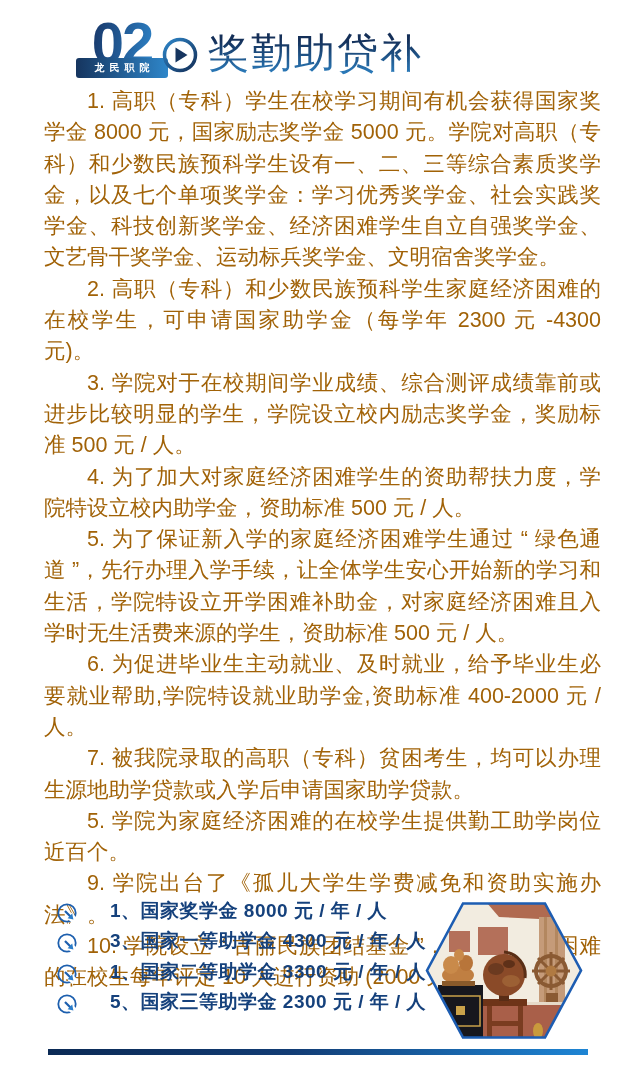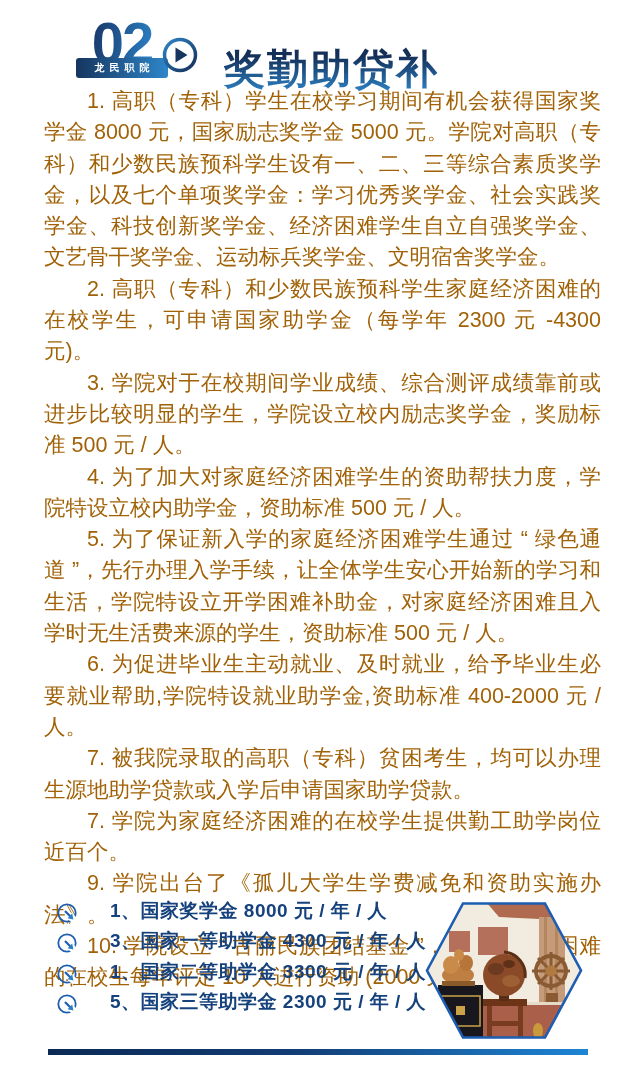--- a/index.html
+++ b/index.html
@@ -9,21 +9,21 @@
   
   .header{position:absolute;left:8px;top:0;width:512px;height:90px;}
   .logo{position:absolute;left:68px;top:14px;width:92px;text-align:center;}
   .logo-num{font-size:58px;line-height:58px;font-weight:bold;letter-spacing:-2px;
             background:linear-gradient(100deg,#173465 15%,#2f8ad1 90%);
             -webkit-background-clip:text;background-clip:text;color:transparent;}
   .logo-ribbon{position:relative;margin-top:-14px;padding:3px 12px;border-radius:3px;
                background:linear-gradient(90deg,#16355f,#2e86c9);
                color:#ffffff;font-size:10px;font-weight:bold;letter-spacing:5px;text-indent:5px;}
   .play{position:absolute;left:153px;top:36px;width:38px;height:38px;}
-  .title{position:absolute;left:200px;top:26px;margin:16px;font-size:41px;font-weight:bold;letter-spacing:2px;
+  .title{position:absolute;left:200px;top:26px;margin:0;font-size:41px;font-weight:normal;letter-spacing:2px;
          background:linear-gradient(180deg,#142f58 25%,#2e86c9 95%);
          -webkit-background-clip:text;background-clip:text;color:transparent;}
 
   
   .content{position:absolute;left:44px;top:86px;width:557px;color:#a16207;
            font-size:21.5px;line-height:31.3px;text-align:justify;}
   .content p{margin:0;text-indent:2em;}
 
   
   .summary-list{position:absolute;left:56px;top:893px;width:370px;margin:0;padding:0;list-style:none;}
@@ -64,21 +64,21 @@
   </div>
 
   <main class="content">
     <p>1. 高职（专科）学生在校学习期间有机会获得国家奖学金 8000 元，国家励志奖学金 5000 元。学院对高职（专科）和少数民族预科学生设有一、二、三等综合素质奖学金，以及七个单项奖学金：学习优秀奖学金、社会实践奖学金、科技创新奖学金、经济困难学生自立自强奖学金、文艺骨干奖学金、运动标兵奖学金、文明宿舍奖学金。</p>
     <p>2. 高职（专科）和少数民族预科学生家庭经济困难的在校学生，可申请国家助学金（每学年 2300 元 -4300 元)。</p>
     <p>3. 学院对于在校期间学业成绩、综合测评成绩靠前或进步比较明显的学生，学院设立校内励志奖学金，奖励标准 500 元 / 人。</p>
     <p>4. 为了加大对家庭经济困难学生的资助帮扶力度，学院特设立校内助学金，资助标准 500 元 / 人。</p>
     <p>5. 为了保证新入学的家庭经济困难学生通过 “ 绿色通道 ”，先行办理入学手续，让全体学生安心开始新的学习和生活，学院特设立开学困难补助金，对家庭经济困难且入学时无生活费来源的学生，资助标准 500 元 / 人。</p>
     <p>6. 为促进毕业生主动就业、及时就业，给予毕业生必要就业帮助,学院特设就业助学金,资助标准 400-2000 元 / 人。</p>
     <p>7. 被我院录取的高职（专科）贫困考生，均可以办理生源地助学贷款或入学后申请国家助学贷款。</p>
-    <p>7. 学院为家庭经济困难的在校学生提供勤工助学岗位近百个。</p>
+    <p>5. 学院为家庭经济困难的在校学生提供勤工助学岗位近百个。</p>
     <p>9. 学院出台了《孤儿大学生学费减免和资助实施办法》。</p>
     <p>10. 学院设立 “ 古丽民族团结基金 ”，对家庭经济困难的在校生每年评定 10 人进行资助 (2000 元 / 人 )。</p>
   </main>
 
   <ul class="summary-list">
     <li>
       <span class="s-icon">
         <svg viewBox="0 0 22 22" width="22" height="22">
           <circle cx="11" cy="11" r="8.7" fill="none" stroke="#1d5fae" stroke-width="1.8"></circle>
           <line x1="13" y1="13" x2="19" y2="19" stroke="#ffffff" stroke-width="7"></line>

